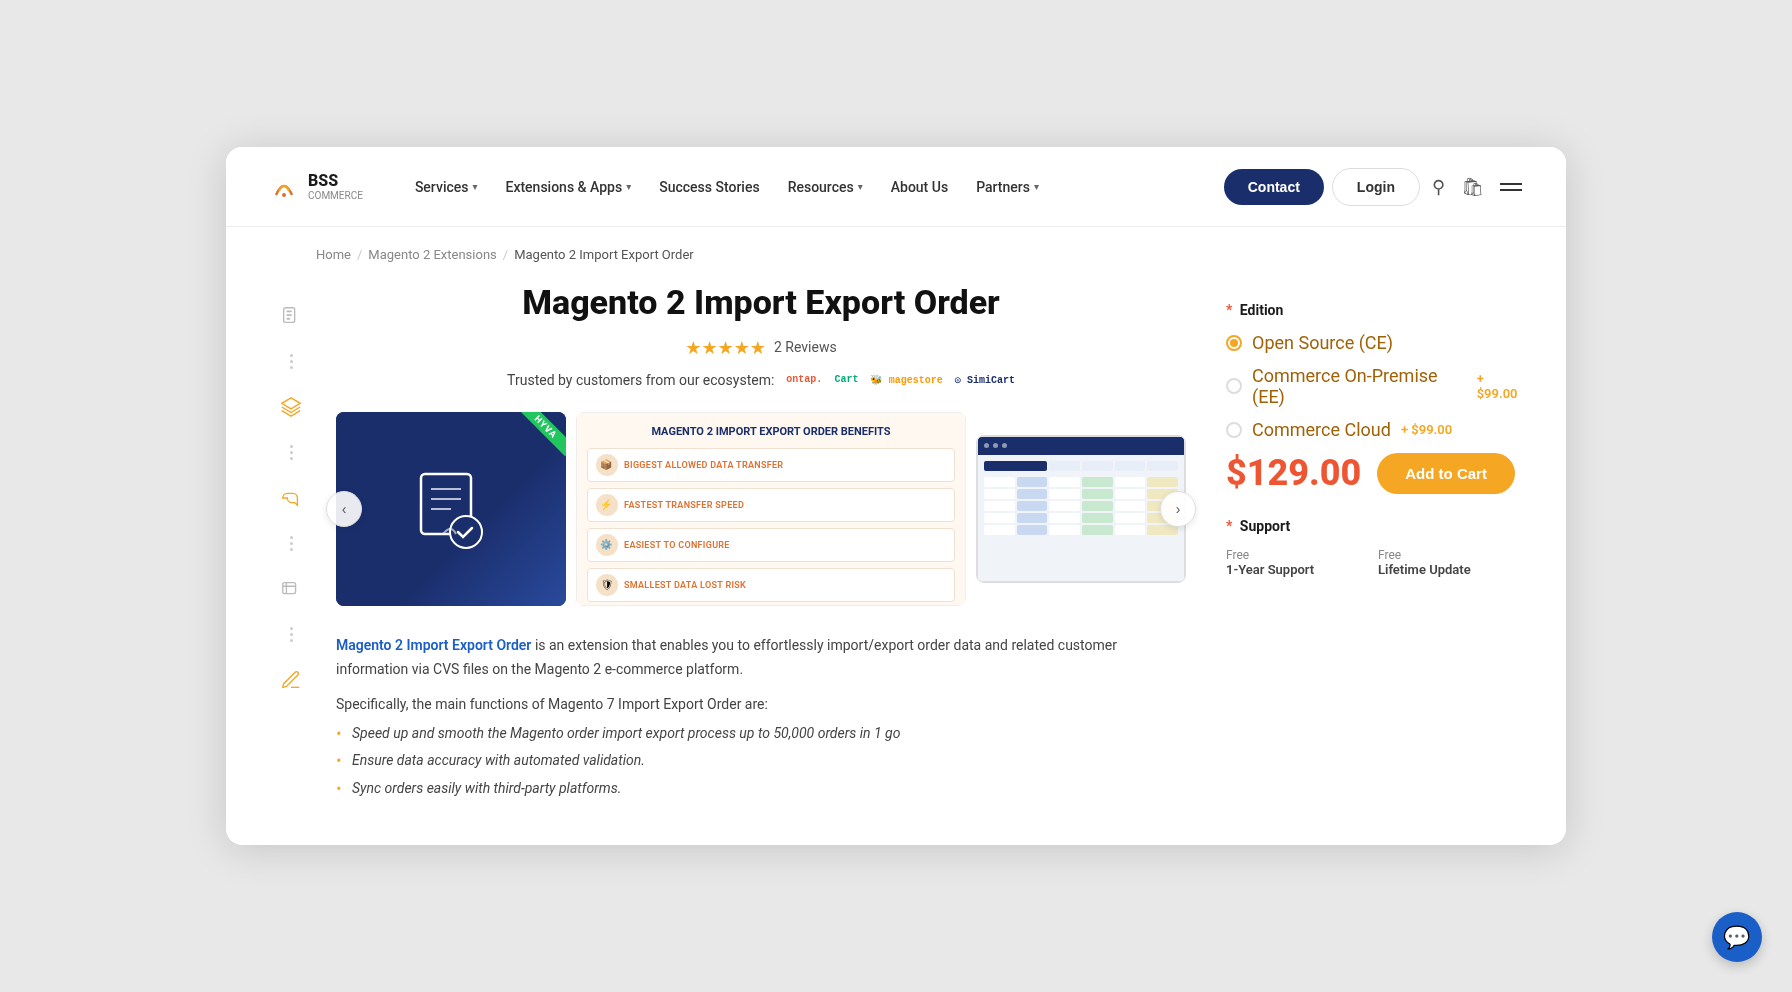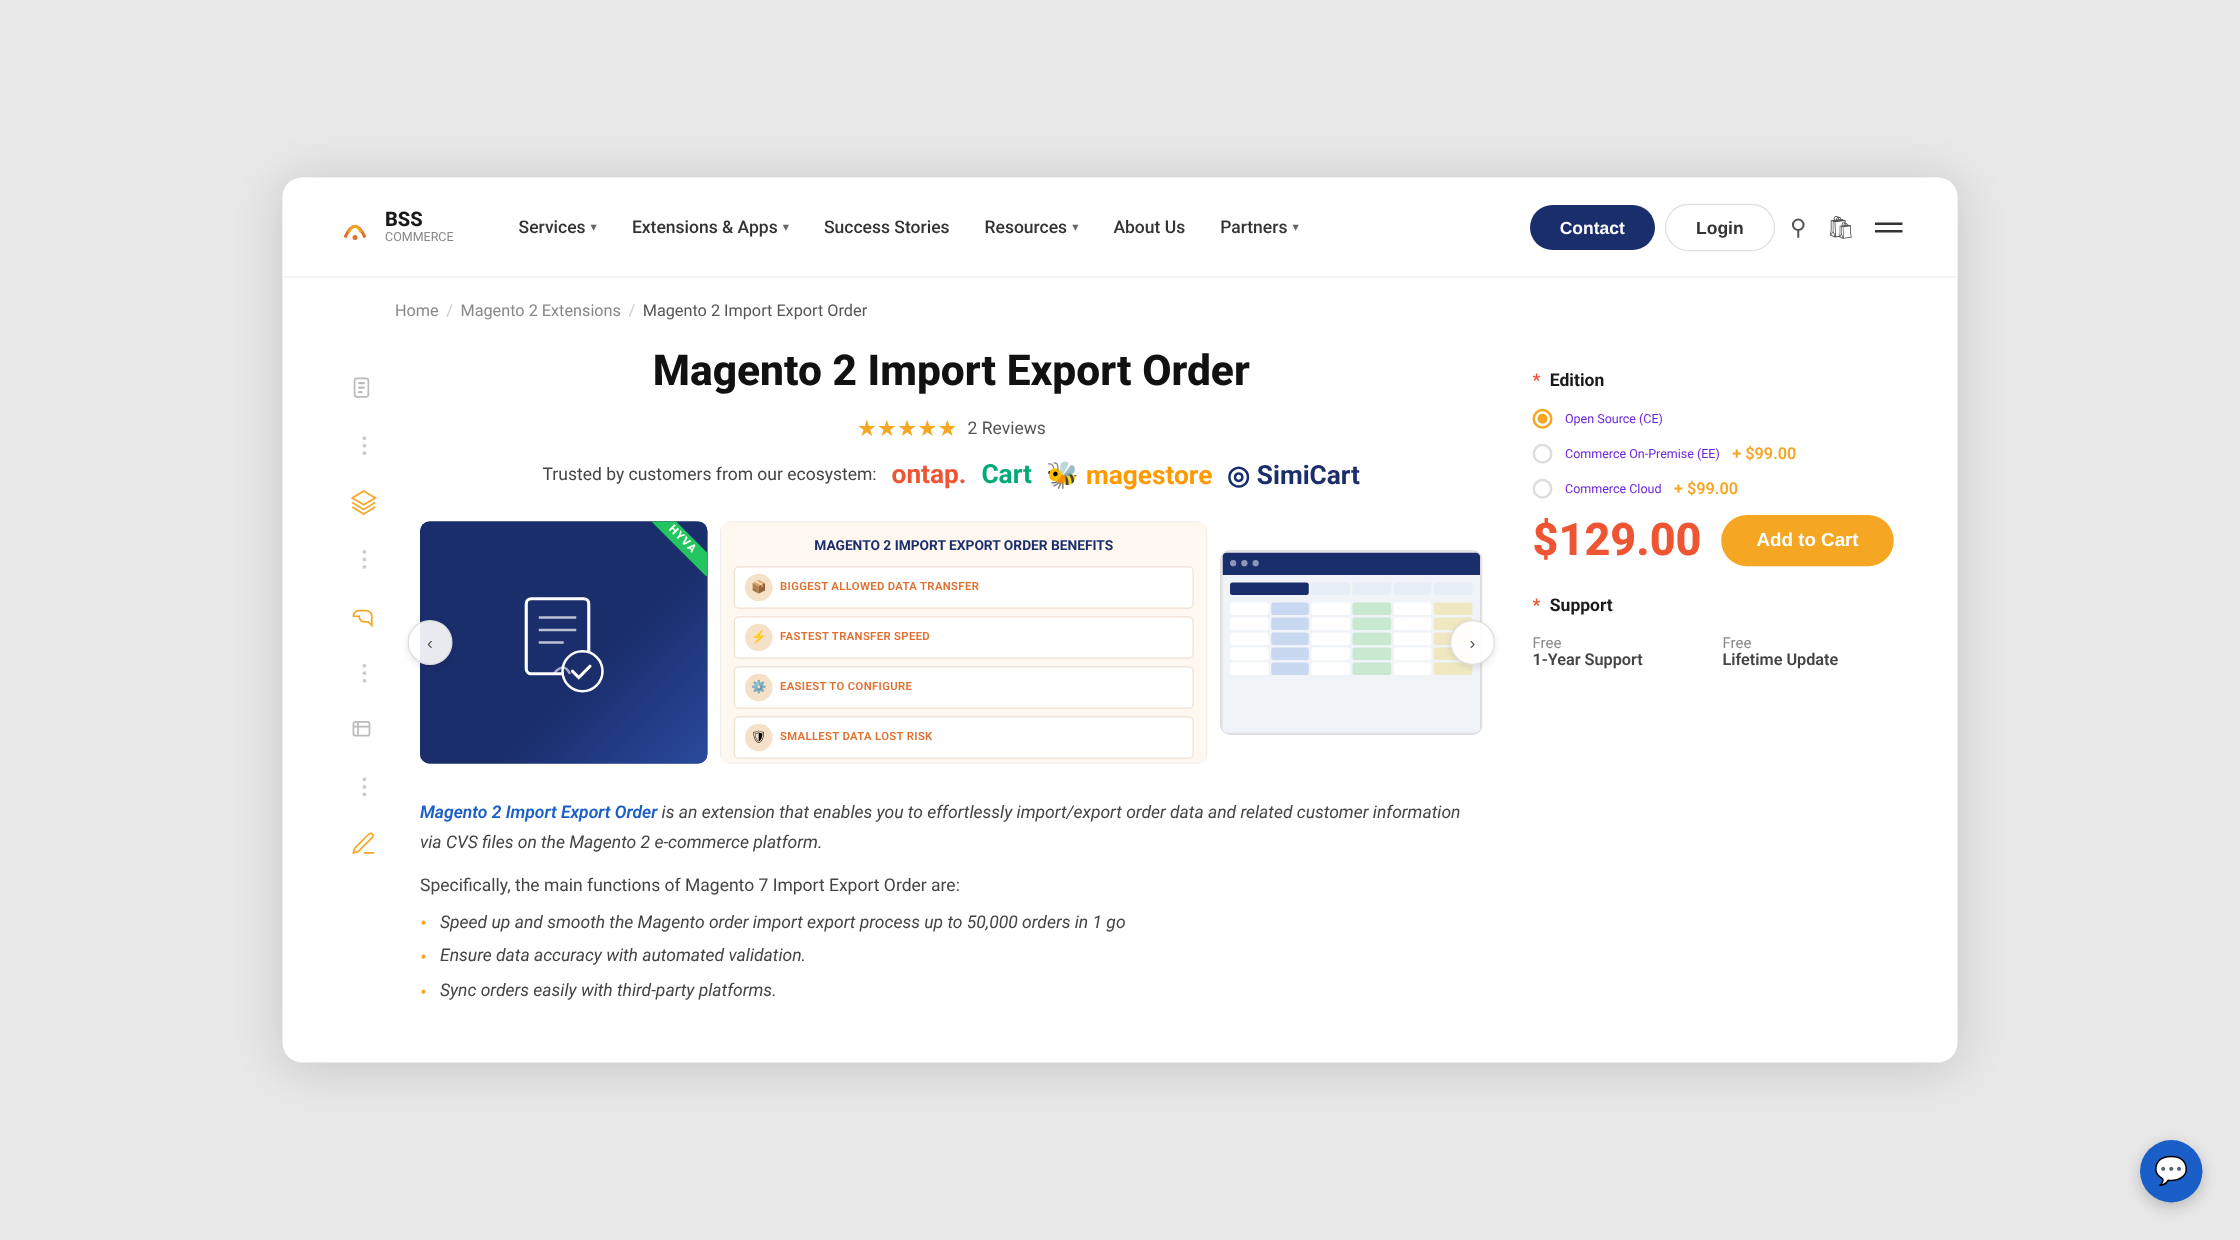--- a/index.html
+++ b/index.html
@@ -178,21 +178,22 @@
       align-items: center;
       justify-content: center;
       gap: 12px;
       margin-bottom: 24px;
       font-size: 14px;
       color: #444;
       flex-wrap: wrap;
     }
     .trust-logo {
       font-weight: 700;
-      font-size: 21px;
+      font-size: 10px;
+      font-family: Liberation Mono, monospace;
     }
     .trust-ontap { color: #e53; }
     .trust-aitoc { color: #0a7; }
     .trust-magestore { color: #f90; }
     .trust-simicart { color: #1a2e6c; }
     
     .gallery {
       display: flex;
       gap: 10px;
       margin-bottom: 28px;
@@ -342,21 +343,20 @@
       padding: 0 6px;
       gap: 4px;
     }
     .screenshot-dot { width: 5px; height: 5px; border-radius: 50%; background: rgba(255,255,255,0.5); }
     
     .description {
       font-size: 14px;
       color: #444;
       line-height: 1.7;
       margin-bottom: 14px;
-      font-style: italic;
     }
     .description .product-link {
       color: #1a5ec8;
       font-weight: 600;
       text-decoration: none;
     }
     .desc-subtitle {
       font-size: 14px;
       color: #444;
       margin-bottom: 10px;
@@ -422,22 +422,22 @@
       border-color: #f5a623;
     }
     .radio-btn.selected::after {
       content: '';
       width: 8px;
       height: 8px;
       border-radius: 50%;
       background: #f5a623;
     }
     .edition-name {
-      font-size: 10px;
-      color: #6d28d9;
+      font-size: 18px;
+      color: #a16207;
     }
     .edition-price {
       color: #f5a623;
       font-size: 13px;
       font-weight: 600;
     }
     .price-row {
       display: flex;
       align-items: center;
       gap: 16px;

